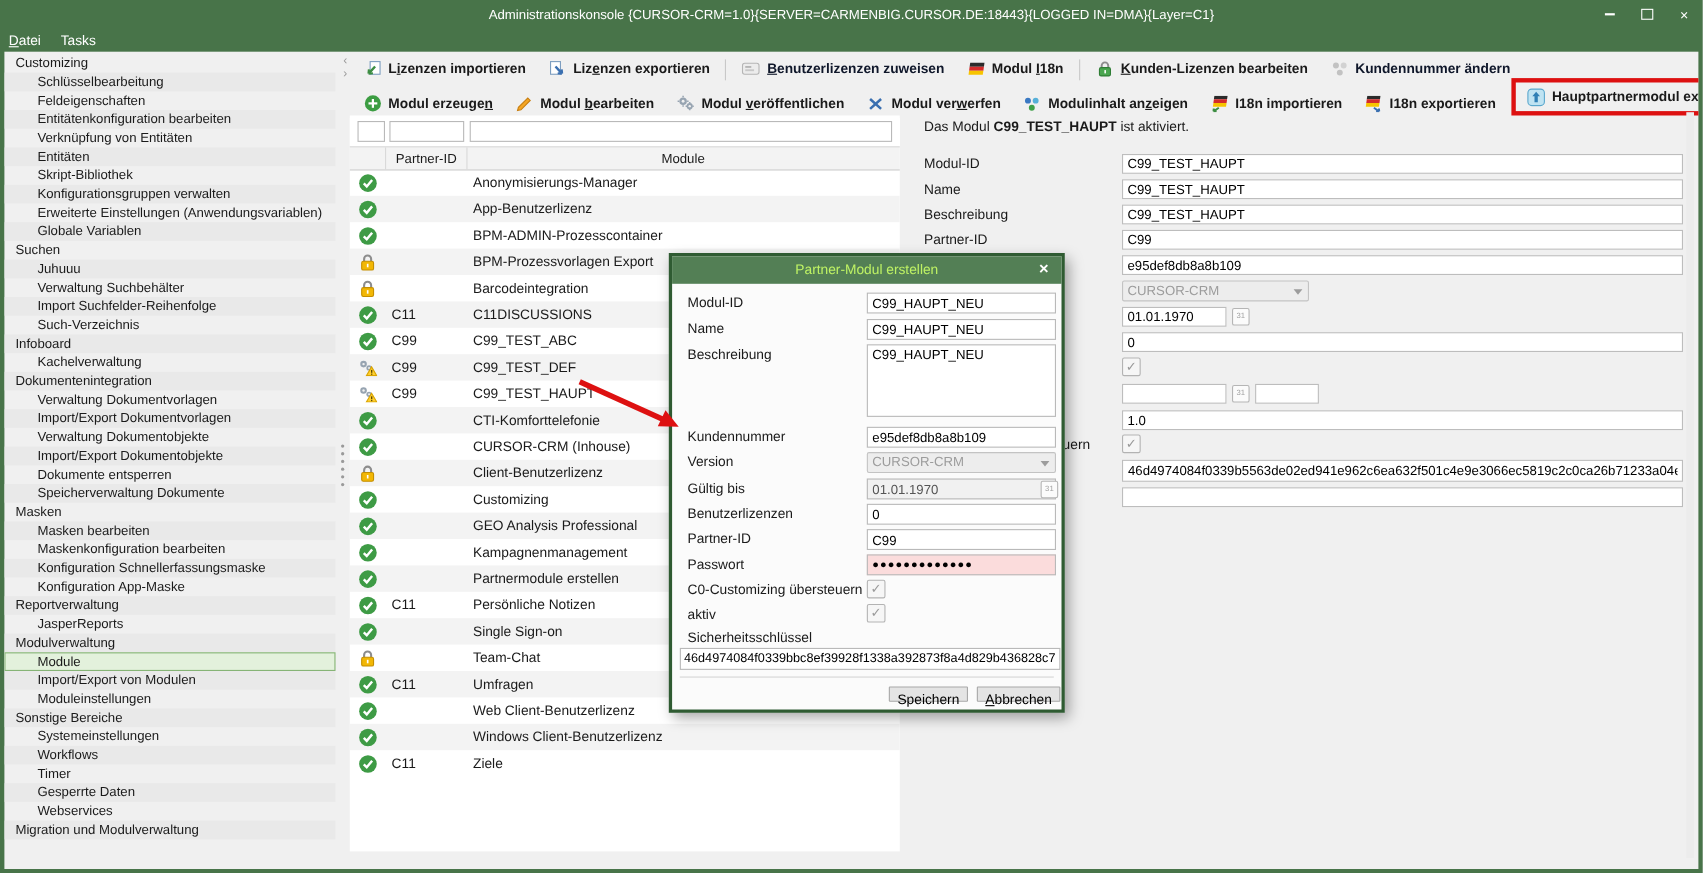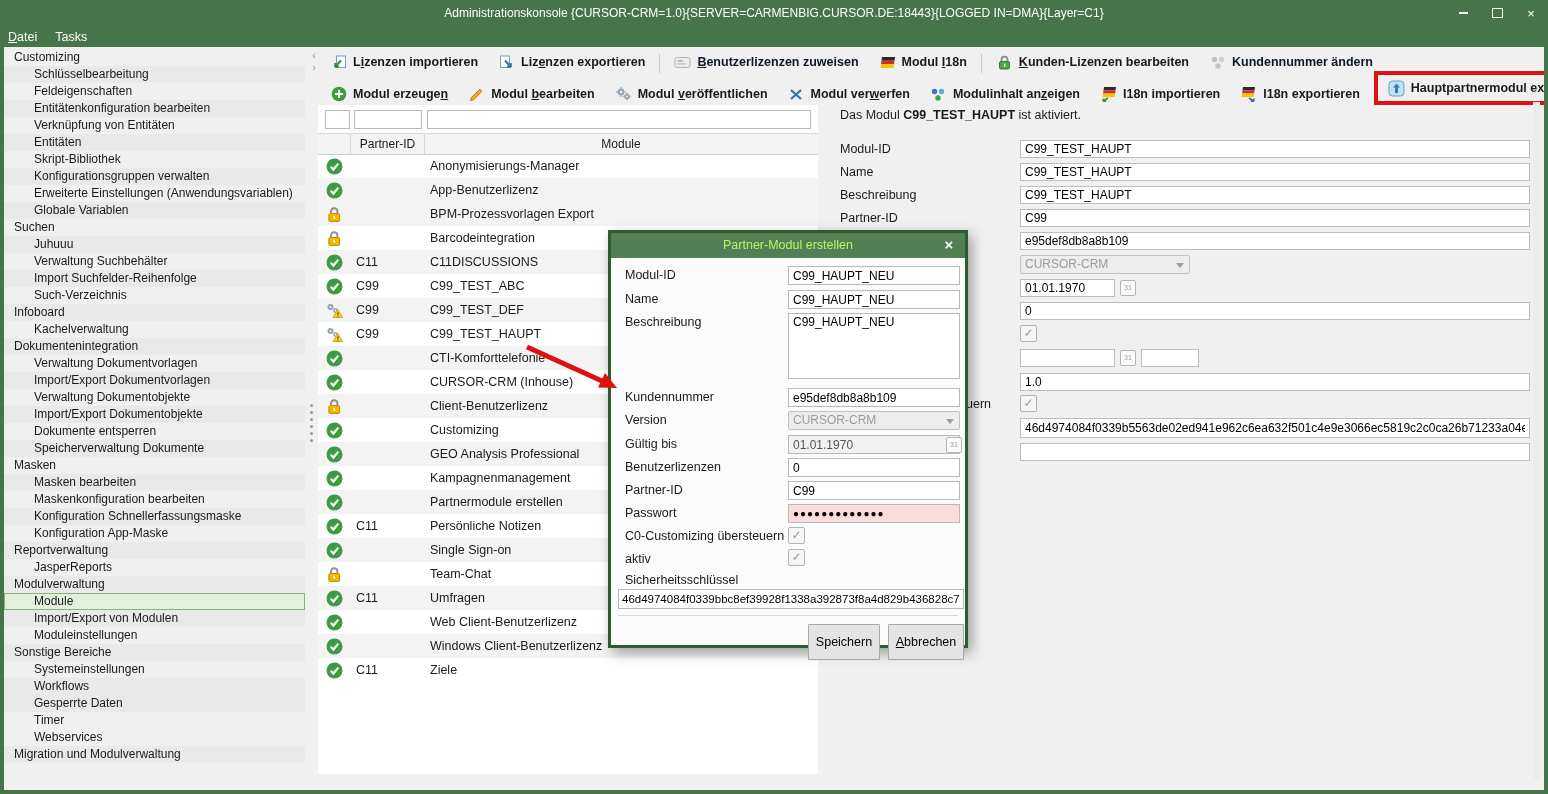--- a/index.html
+++ b/index.html
@@ -73,21 +73,21 @@
              background:#fff;font-size:12px;padding:0 4px;font-family:"Liberation Sans",sans-serif;}
   .dlg-input.gray{background:#f1f1f1;color:#555;}
   .dlg-input.pink{background:#fbdcdc;font-weight:bold;letter-spacing:1px;font-size:10px;}
   .dlg-textarea{position:absolute;left:177px;width:172px;height:66px;box-sizing:border-box;border:1px solid #b9b9b9;
                 background:#fff;font-size:12px;padding:1px 4px;resize:none;font-family:"Liberation Sans",sans-serif;}
   .dlg-combo{position:absolute;left:177px;width:172px;height:19px;box-sizing:border-box;border:1px solid #c3c3c3;
              background:#ededed;color:#9c9c9c;font-size:12px;line-height:17px;padding:0 4px;border-radius:2px;}
   .dlg-wide{position:absolute;left:7px;width:346px;height:20px;box-sizing:border-box;border:1px solid #b9b9b9;
             background:#fff;font-size:11.5px;padding:0 3px;font-family:"Liberation Sans",sans-serif;}
   .dlg-sep{position:absolute;left:7px;right:7px;top:382px;border-top:1px solid #d5d5d5;}
-  .dlg-btn{position:absolute;height:36px;box-sizing:border-box;border:1px solid #a8a8a8;background:#e4e4e4;
+  .dlg-btn{position:absolute;height:14px;box-sizing:border-box;border:1px solid #a8a8a8;background:#e4e4e4;
            font-size:12.5px;text-align:center;line-height:20px;cursor:default;border-radius:1px;}
   
   .anno{position:absolute;left:0;top:0;width:100%;height:100%;z-index:80;pointer-events:none;}
   .right-scroll{position:absolute;right:4px;top:55px;bottom:10px;width:7px;background:#ececec;z-index:1;}
   u{text-decoration:underline;}
 </style>
 </head>
 <body>
 
 <div class="window">
@@ -145,22 +145,22 @@
         <div class="sb-row lvl1">Konfiguration App-Maske</div>
         <div class="sb-row lvl0 alt">Reportverwaltung</div>
         <div class="sb-row lvl1">JasperReports</div>
         <div class="sb-row lvl0 alt">Modulverwaltung</div>
         <div class="sb-row lvl1 selected">Module</div>
         <div class="sb-row lvl1 alt">Import/Export von Modulen</div>
         <div class="sb-row lvl1">Moduleinstellungen</div>
         <div class="sb-row lvl0 alt">Sonstige Bereiche</div>
         <div class="sb-row lvl1">Systemeinstellungen</div>
         <div class="sb-row lvl1 alt">Workflows</div>
+        <div class="sb-row lvl1">Timer</div>
         <div class="sb-row lvl1 alt">Gesperrte Daten</div>
-        <div class="sb-row lvl1">Timer</div>
         <div class="sb-row lvl1">Webservices</div>
         <div class="sb-row lvl0 alt">Migration und Modulverwaltung</div>
       </div>
     <div class="sb-chevrons">‹<br>›</div>
     <div class="splitter-dots">
       <i></i>
         <i></i>
         <i></i>
         <i></i>
         <i></i>
@@ -348,20 +348,30 @@
           </div>
           <div class="trow alt">
             <span class="cicon">
               <svg width="17" height="17">
                 <circle cx="8.5" cy="8.5" r="8" fill="#3e9b45"></circle>
                 <path d="M4.7 8.8 L7.4 11.5 L12.3 5.6" stroke="#fff" stroke-width="2.2" fill="none"></path>
               </svg>
             </span>
             <span class="cpartner"></span>
             <span class="cmodule">App-Benutzerlizenz</span>
+          </div>
+          <div class="trow">
+            <span class="cicon">
+              <svg width="17" height="17">
+                <circle cx="8.5" cy="8.5" r="8" fill="#3e9b45"></circle>
+                <path d="M4.7 8.8 L7.4 11.5 L12.3 5.6" stroke="#fff" stroke-width="2.2" fill="none"></path>
+              </svg>
+            </span>
+            <span class="cpartner"></span>
+            <span class="cmodule">BPM-ADMIN-Prozesscontainer</span>
           </div>
           <div class="trow alt">
             <span class="cicon">
               <svg width="16" height="17">
                 <path d="M5 8 V5.4 a3.2 3.2 0 0 1 6.4 0 V8" fill="none" stroke="#8d8d8d" stroke-width="1.9"></path>
                 <rect x="2.8" y="7.5" width="10.8" height="8" rx="1.5" fill="#f2b705" stroke="#c58f00"></rect>
                 <rect x="7.5" y="9.8" width="1.5" height="3.2" fill="#fff"></rect>
               </svg>
             </span>
             <span class="cpartner"></span>

